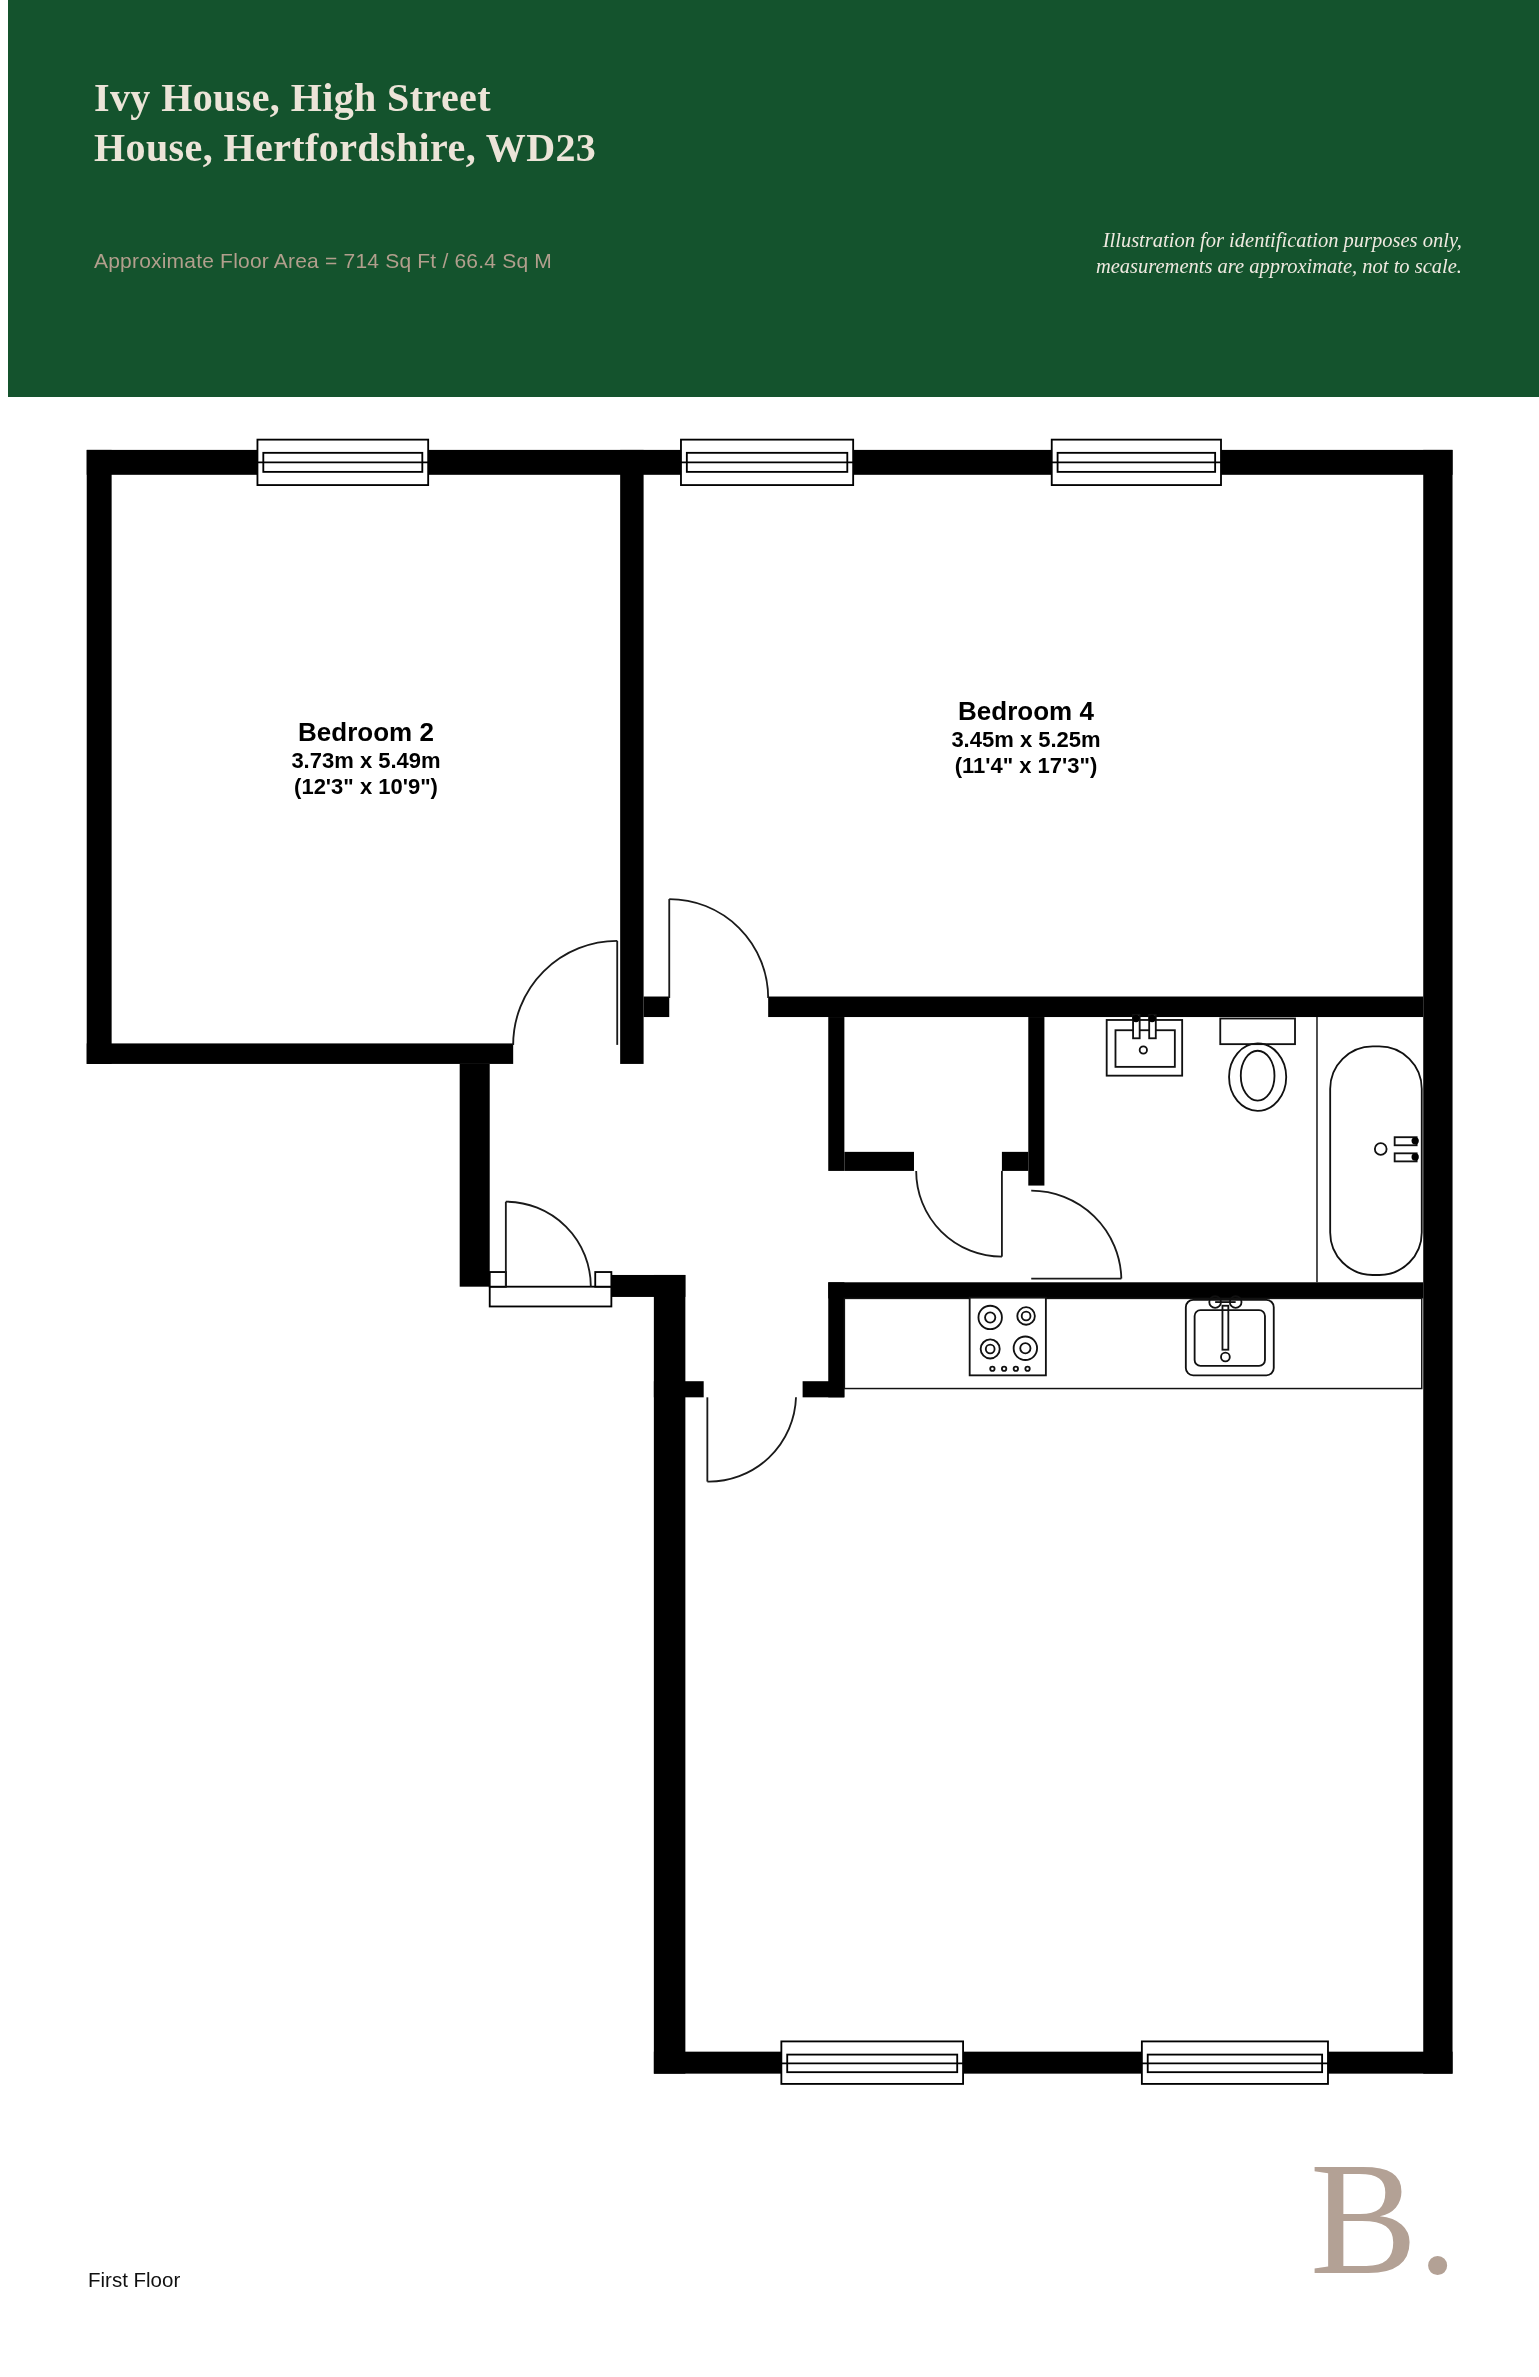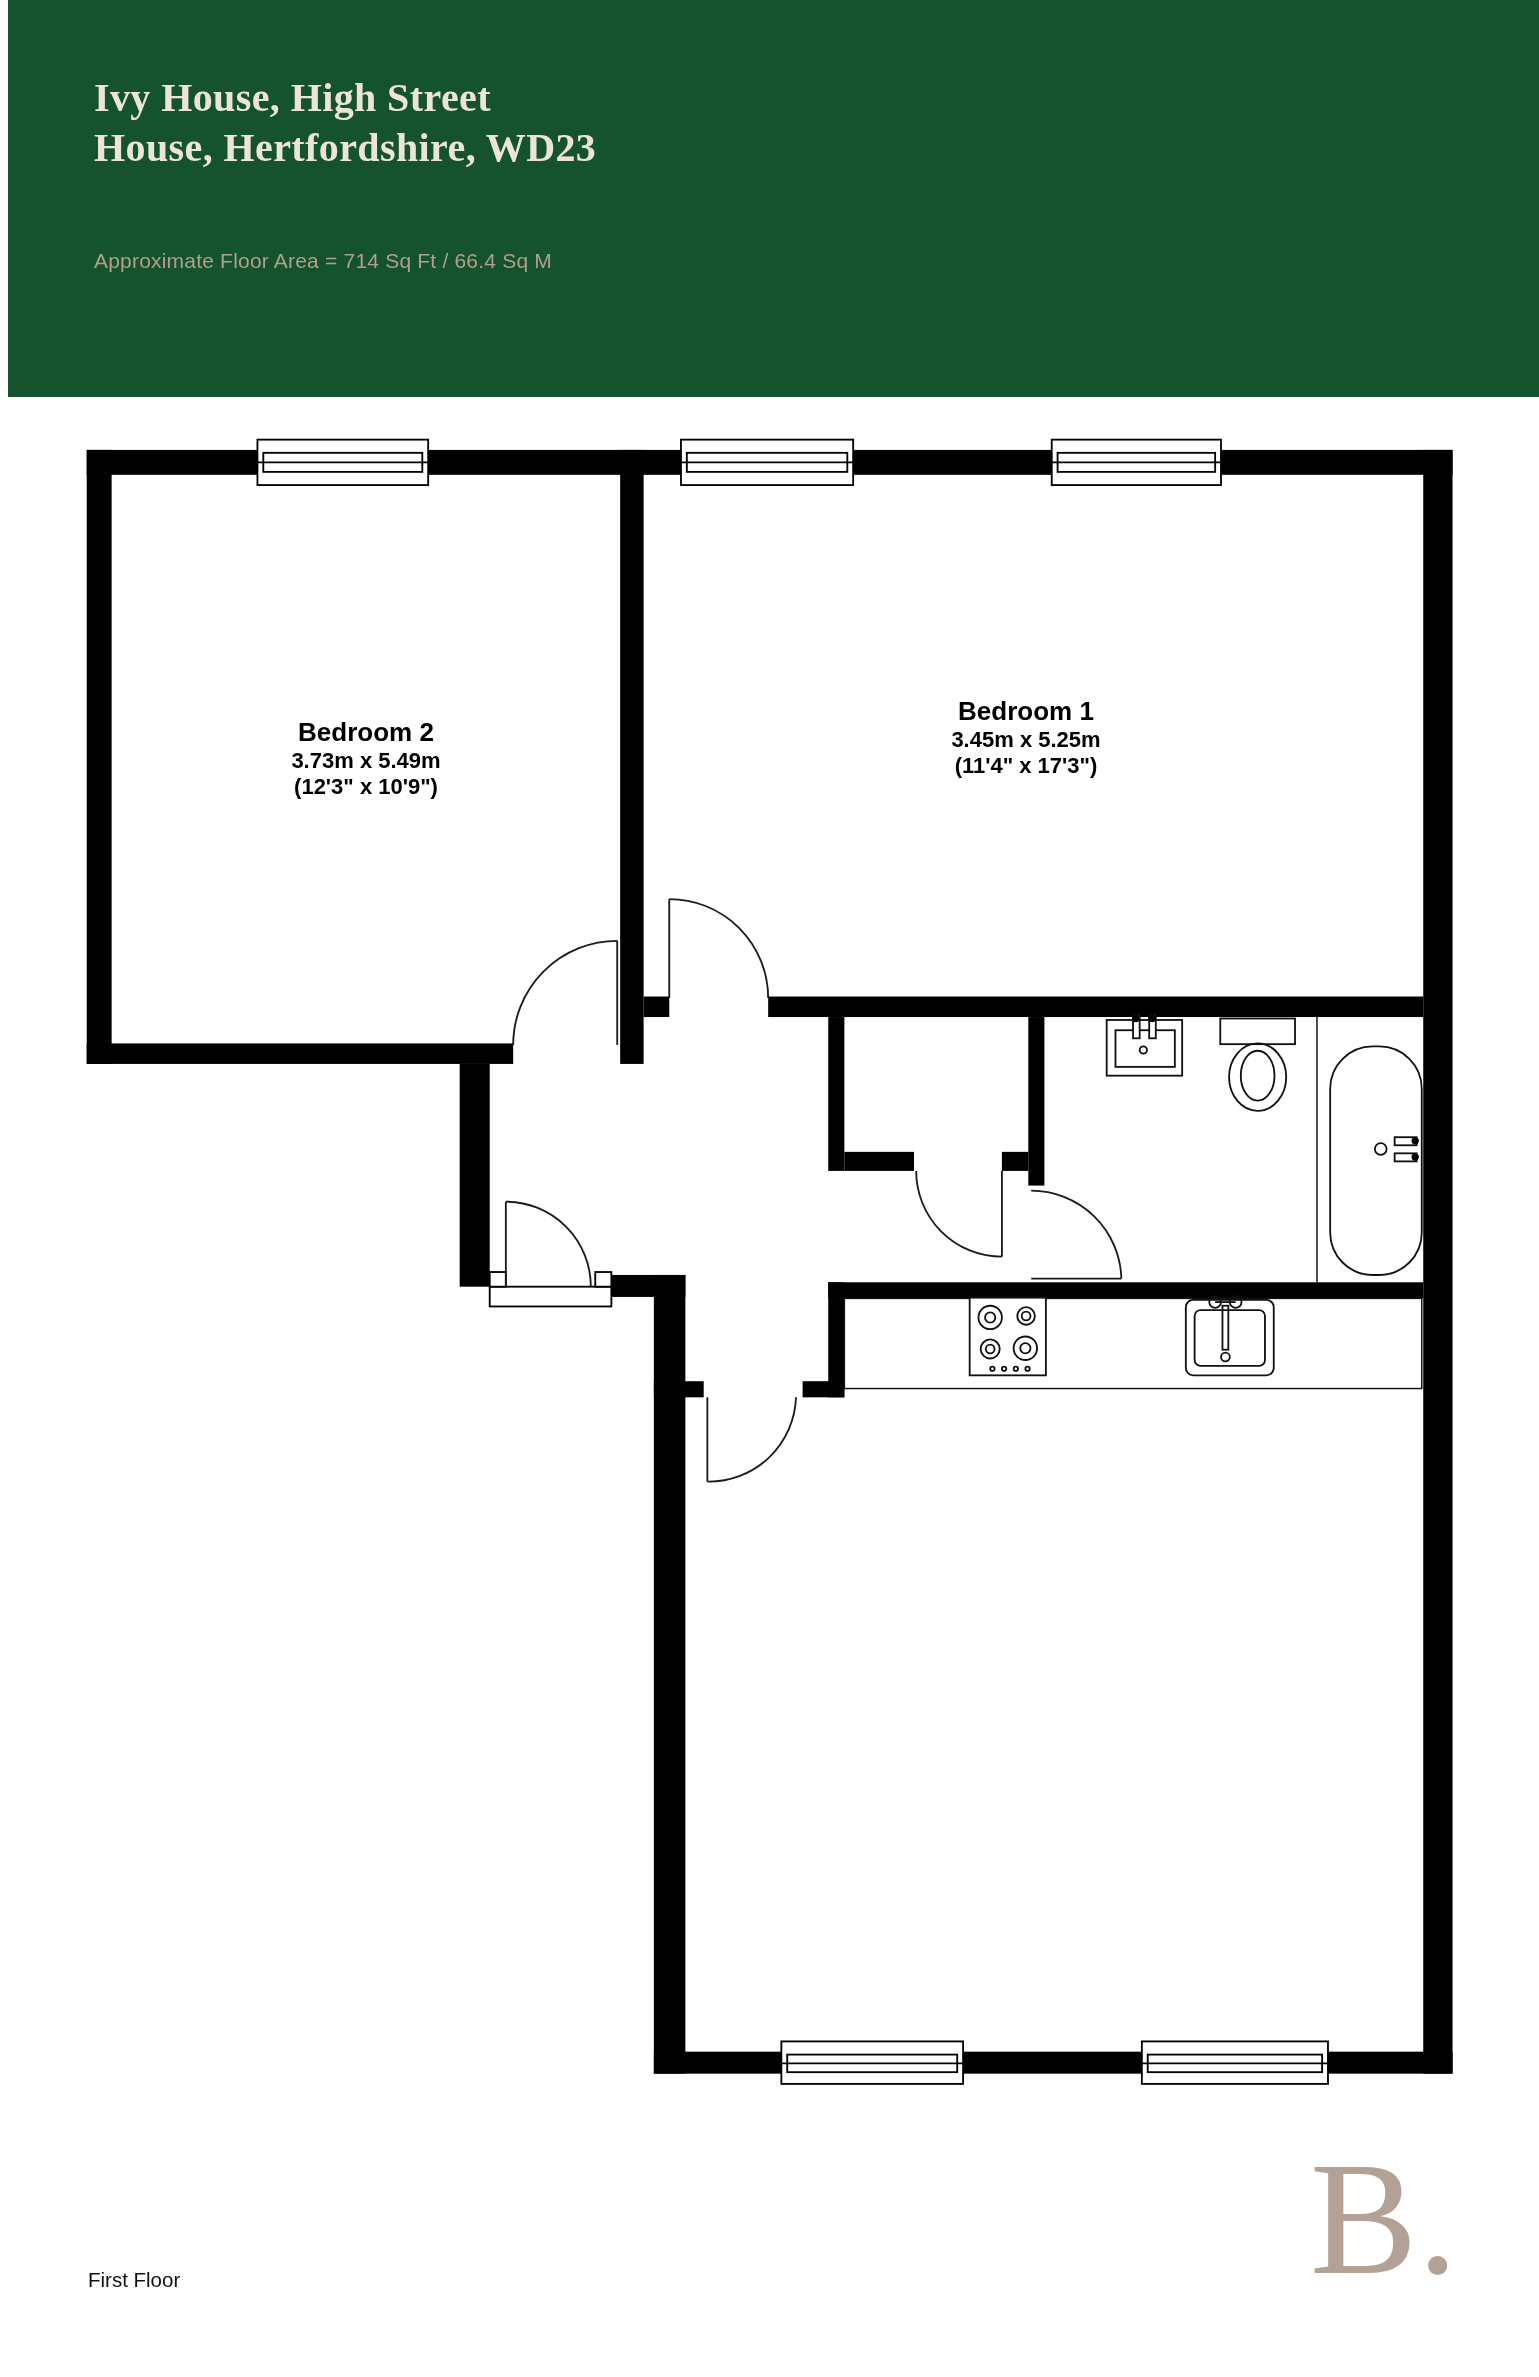--- a/index.html
+++ b/index.html
@@ -27,20 +27,24 @@
 <body>
 
 <div id="page">
 
   <div id="header">
     <div class="title">
       <div>Ivy House, High Street</div>
       <div>House, Hertfordshire, WD23</div>
     </div>
     <div class="area">Approximate Floor Area = 714 Sq Ft / 66.4 Sq M</div>
+    <div class="disclaimer">
+      <div>Illustration for identification purposes only,</div>
+      <div>measurements are approximate, not to scale.</div>
+    </div>
   </div>
 
   <svg id="plan-svg" width="1540" height="2377" viewBox="0 0 2101 3244">
 
     <g fill="#000000">
       <rect x="118" y="614" width="1864" height="34"></rect>
       <rect x="118" y="614" width="34" height="838"></rect>
       <rect x="118" y="1424" width="582" height="28"></rect>
       <rect x="846" y="614" width="32" height="838"></rect>
       <rect x="878" y="1360" width="35" height="28"></rect>
@@ -170,21 +174,21 @@
       <circle cx="1672" cy="1852" r="6"></circle>
     </g>
   </svg>
 
   <div class="room-label" style="left:366px;top:717px;text-align:center;">
     <div class="rname">Bedroom 2</div>
     <div class="rdim">3.73m x 5.49m</div>
     <div class="rdim">(12'3" x 10'9")</div>
   </div>
   <div class="room-label" style="left:1026px;top:696px;">
-    <div class="rname">Bedroom 1</div>
+    <div class="rname">Bedroom 4</div>
     <div class="rdim">3.45m x 5.25m</div>
     <div class="rdim">(11'4" x 17'3")</div>
   </div>
 
   <div id="floor-label">First Floor</div>
   <div id="brand-logo">B.</div>
 
 </div>
 
 

